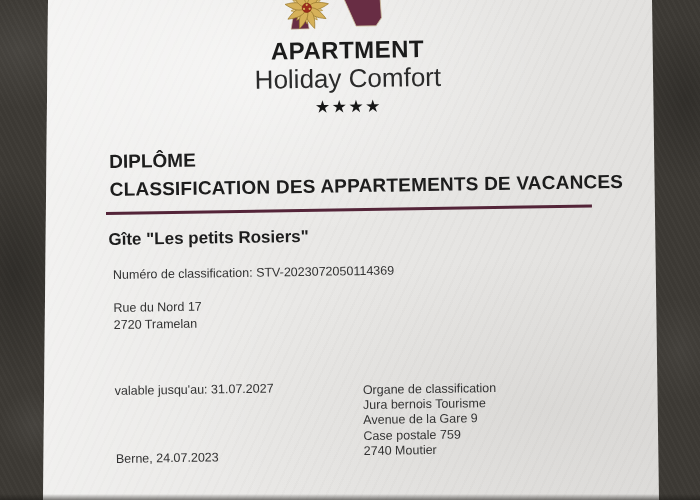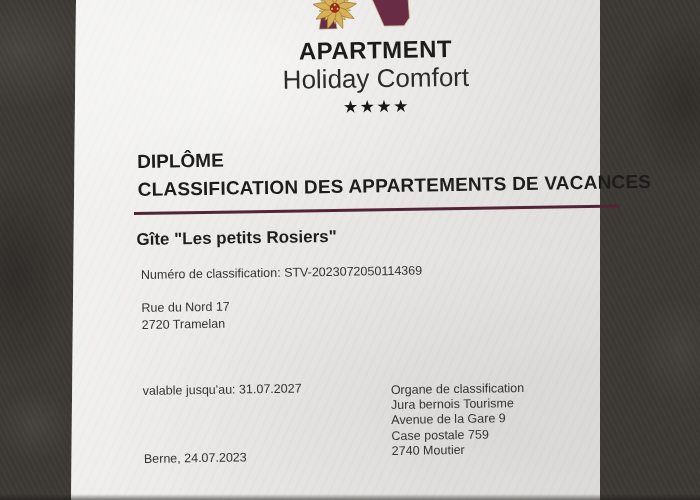--- a/index.html
+++ b/index.html
@@ -13,29 +13,28 @@
     background-color: #3d3a35;
     background-image:
       radial-gradient(ellipse 140px 90px at 3% 10%, rgba(255,255,255,0.06), transparent 65%),
       radial-gradient(ellipse 90px 150px at 2% 55%, rgba(0,0,0,0.22), transparent 70%),
       radial-gradient(ellipse 60px 60px at 5% 85%, rgba(255,255,255,0.05), transparent 60%),
       radial-gradient(ellipse 80px 120px at 98% 20%, rgba(0,0,0,0.20), transparent 70%),
       radial-gradient(ellipse 70px 90px at 97% 70%, rgba(255,255,255,0.04), transparent 60%),
       repeating-linear-gradient(63deg, rgba(255,255,255,0.015) 0 2px, rgba(0,0,0,0.02) 2px 5px);
   }
   .paper {
-    position: absolute; left: 0; top: 0; width: 572px; height: 500px;
+    position: absolute; left: 0; top: 0; width: 700px; height: 500px;
     clip-path: polygon(48px 0px, 652px 0px, 659px 500px, 43px 500px);
     background-color: #e9e8e6;
     background-image:
       linear-gradient(100deg, rgba(255,255,255,0.55) 0%, rgba(255,255,255,0.0) 45%, rgba(110,105,100,0.08) 100%),
       radial-gradient(ellipse 420px 240px at 38% 14%, rgba(255,255,255,0.5), transparent 70%),
       radial-gradient(ellipse 520px 220px at 78% 82%, rgba(100,95,88,0.07), transparent 70%),
       repeating-linear-gradient(115deg, rgba(90,85,80,0.022) 0px 2px, transparent 2px 8px);
-    margin-left: 28px;
   }
   .content {
     position: absolute; left: 0; top: 0; width: 700px; height: 500px;
     transform: rotate(-0.9deg); transform-origin: 110px 213px;
     color: #222;
   }
   .abs { position: absolute; white-space: nowrap; }
   .logo-svg   { left: 281px; top: 3px; width: 116px; height: 32px; overflow: hidden; }
   .brand      { left: 270px; top: 40px;  width: 160px; text-align: center;
                 font-size: 24px; font-weight: bold; letter-spacing: 0.5px; color: #1b1b1b; }

